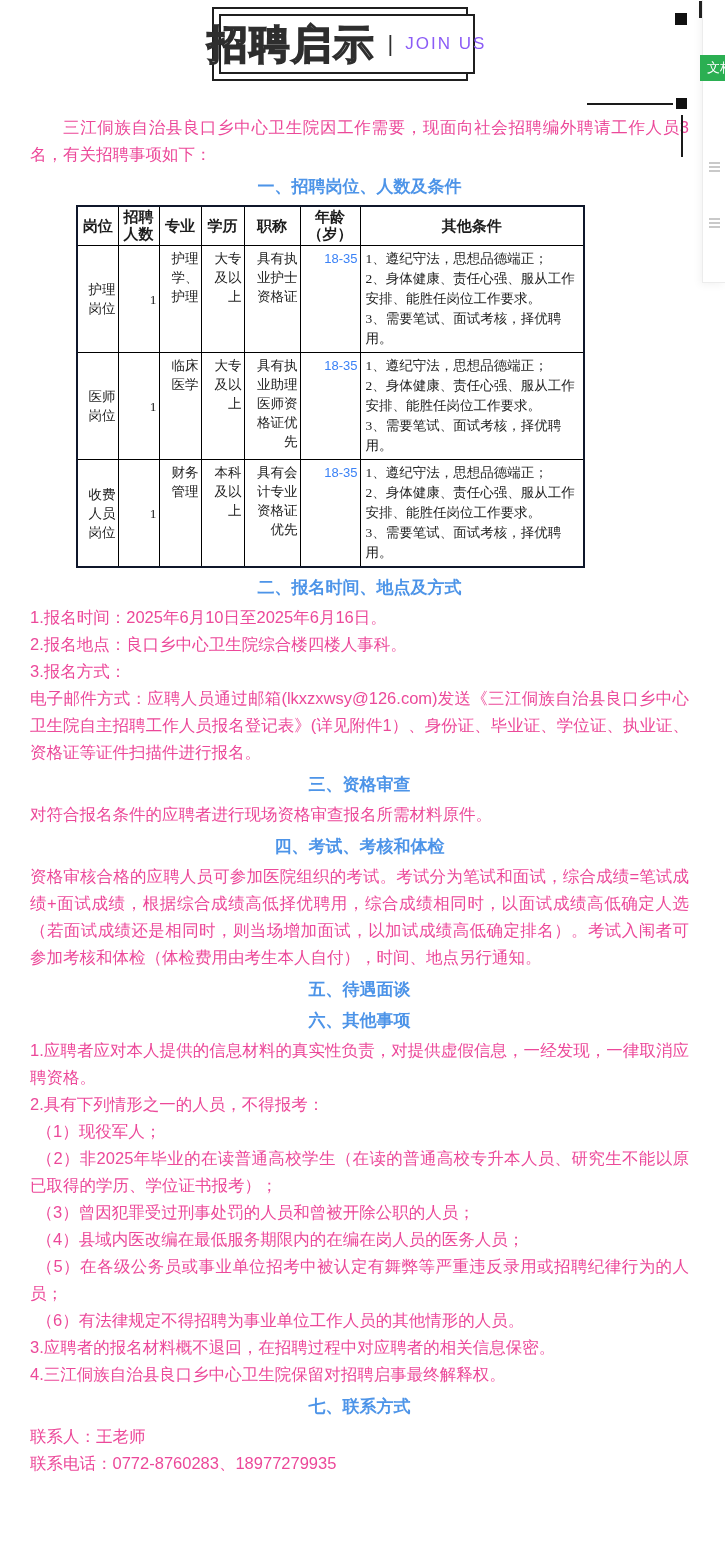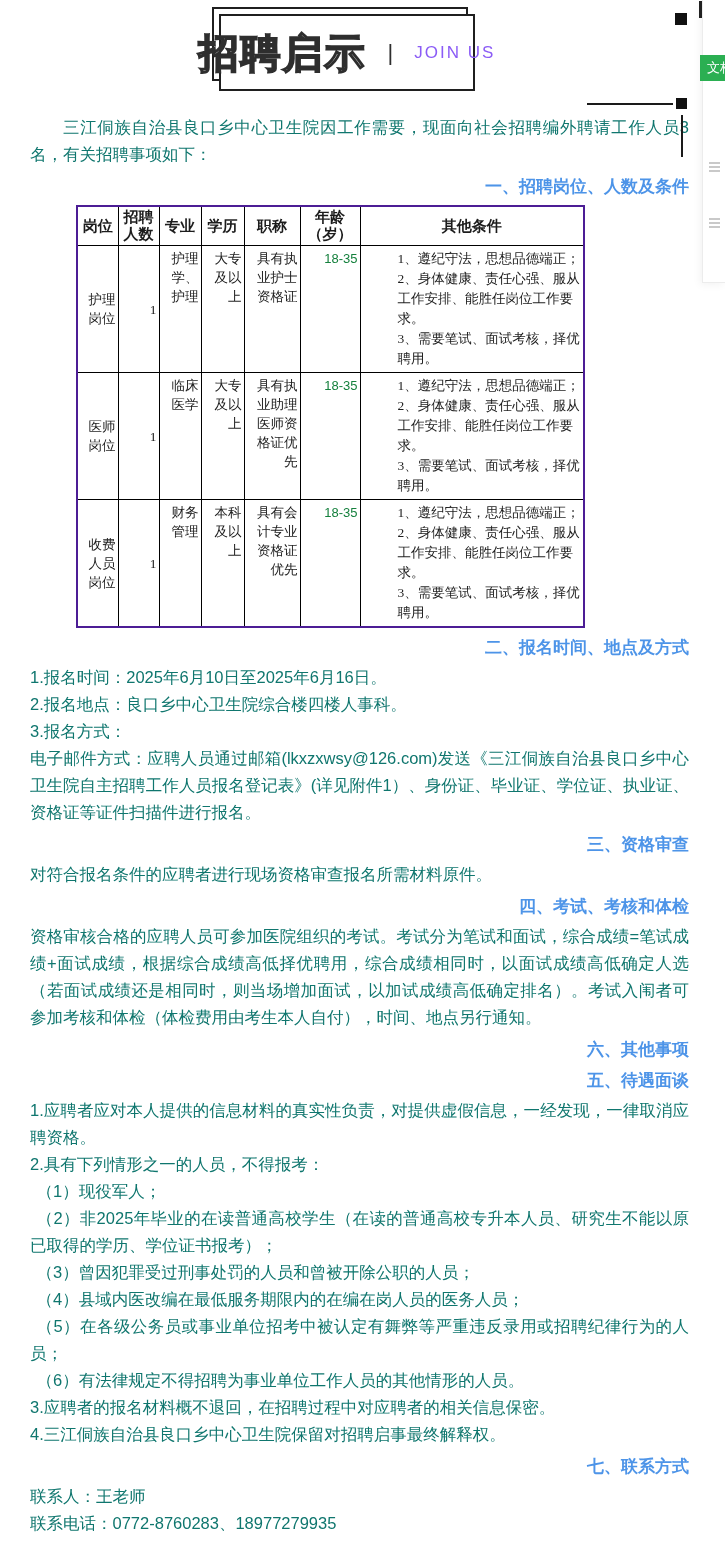--- a/index.html
+++ b/index.html
@@ -10,23 +10,23 @@
     color:#3f3f3f;
   }
 
   
   .banner-area { position:relative; height:104px; }
   .title-frame {
     position:absolute; left:212px; top:7px; width:256px; height:74px;
     border:2px solid #1f1f1f; background:#fff;
   }
   .title-frame-inner {
-    position:absolute; left:5px; top:5px; width:256px; height:77px;
+    position:absolute; left:5px; top:5px; width:256px; height:60px;
     border:2px solid #1f1f1f; background:#fff;
-    display:flex; align-items:center; justify-content:center; gap:21px;
+    display:flex; align-items:center; justify-content:center; gap:12px;
   }
   .title-sq { position:absolute; left:461px; top:4px; width:12px; height:12px; background:#111; }
   .banner-title {
     font-size:40px; font-weight:900; letter-spacing:2px; color:#fff;
     -webkit-text-stroke:1.6px #2e2e2e; line-height:1; white-space:nowrap;
   }
   .banner-sub { font-size:17px; color:#8b5cf6; letter-spacing:2px; white-space:nowrap; }
   .banner-divider { color:#2e2e2e; font-size:22px; font-weight:100; }
 
   
@@ -46,45 +46,45 @@
     background:#2BAF52; color:#fff; font-size:13px; line-height:26px;
     padding-left:7px; overflow:hidden; white-space:nowrap;
   }
   .mini-icon { position:absolute; left:6px; width:11px; height:10px;
     display:flex; flex-direction:column; justify-content:space-between; }
   .mini-icon span { display:block; height:2px; background:#c9c9c9; }
   .mini-icon.one { top:162px; } .mini-icon.two { top:218px; }
 
   
   .content { margin:10px 36px 0 30px; }
-  p, .line { font-size:16.5px; line-height:27px; color:#0f766e; text-align:justify; }
+  p, .line { font-size:16.5px; line-height:27px; color:#ec4899; text-align:justify; }
   .intro { text-indent:2em; }
   h2 {
     font-size:17px; font-weight:bold; color:#4D94E8;
-    line-height:24px; margin:7px 0 4px 0; text-align:right;
+    line-height:24px; margin:7px 0 4px 0; text-align:center;
   }
   .sub-item { text-indent:0.4em; }
 
   
   table {
     border-collapse:collapse; margin:6px 0 8px 46px; table-layout:fixed;
     width:507px; font-family:"Liberation Serif","DejaVu Serif",serif; color:#1c1c1c;
   }
   th, td { border:1px solid #000; }
-  table { border:2px solid #4c1d95; }
+  table { border:2px solid #0f172a; }
   th {
     font-size:15px; font-weight:bold; padding:2px 1px; line-height:17px;
     text-align:center; vertical-align:middle;
   }
   td { font-size:13.5px; line-height:19px; padding:3px 2px; text-align:right; vertical-align:top; }
   td.c-count { vertical-align:middle; }
   td.c-post  { vertical-align:middle; }
-  td.c-age   { color:#15803d; font-family:"Liberation Sans",sans-serif; font-size:13px; }
+  td.c-age   { color:#3b82f6; font-family:"Liberation Sans",sans-serif; font-size:13px; }
   td.c-cond  { text-align:left; padding:3px 2px 3px 5px; }
-  td.c-cond div { line-height:20px;margin-left:32px; }
+  td.c-cond div { line-height:20px; }
   tr.r1 { height:102px; } tr.r2 { height:94px; } tr.r3 { height:84px; } tr.rh { height:38px; }
   col.w-post{width:41px} col.w-count{width:41px} col.w-major{width:42px} col.w-edu{width:43px}
   col.w-title{width:56px} col.w-age{width:60px} col.w-cond{width:224px}
 </style>
 </head>
 <body>
 
 <div class="deco-line"></div>
 <div class="deco-sq"></div>
 <div class="deco-vline"></div>
@@ -188,22 +188,22 @@
   <p class="line">2.报名地点：良口乡中心卫生院综合楼四楼人事科。</p>
   <p class="line">3.报名方式：</p>
   <p>电子邮件方式：应聘人员通过邮箱(lkxzxwsy@126.com)发送《三江侗族自治县良口乡中心卫生院自主招聘工作人员报名登记表》(详见附件1）、身份证、毕业证、学位证、执业证、资格证等证件扫描件进行报名。</p>
 
   <h2>三、资格审查</h2>
   <p>对符合报名条件的应聘者进行现场资格审查报名所需材料原件。</p>
 
   <h2>四、考试、考核和体检</h2>
   <p>资格审核合格的应聘人员可参加医院组织的考试。考试分为笔试和面试，综合成绩=笔试成绩+面试成绩，根据综合成绩高低择优聘用，综合成绩相同时，以面试成绩高低确定人选（若面试成绩还是相同时，则当场增加面试，以加试成绩高低确定排名）。考试入闱者可参加考核和体检（体检费用由考生本人自付），时间、地点另行通知。</p>
 
+  <h2>五、待遇面谈</h2>
   <h2>六、其他事项</h2>
-  <h2>五、待遇面谈</h2>
   <p>1.应聘者应对本人提供的信息材料的真实性负责，对提供虚假信息，一经发现，一律取消应聘资格。</p>
   <p>2.具有下列情形之一的人员，不得报考：</p>
   <p class="sub-item">（1）现役军人；</p>
   <p class="sub-item">（2）非2025年毕业的在读普通高校学生（在读的普通高校专升本人员、研究生不能以原已取得的学历、学位证书报考）；</p>
   <p class="sub-item">（3）曾因犯罪受过刑事处罚的人员和曾被开除公职的人员；</p>
   <p class="sub-item">（4）县域内医改编在最低服务期限内的在编在岗人员的医务人员；</p>
   <p class="sub-item">（5）在各级公务员或事业单位招考中被认定有舞弊等严重违反录用或招聘纪律行为的人员；</p>
   <p class="sub-item">（6）有法律规定不得招聘为事业单位工作人员的其他情形的人员。</p>
   <p>3.应聘者的报名材料概不退回，在招聘过程中对应聘者的相关信息保密。</p>
   <p>4.三江侗族自治县良口乡中心卫生院保留对招聘启事最终解释权。</p>

